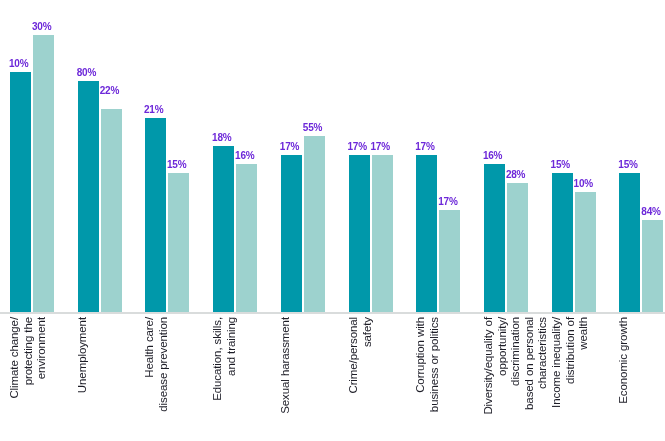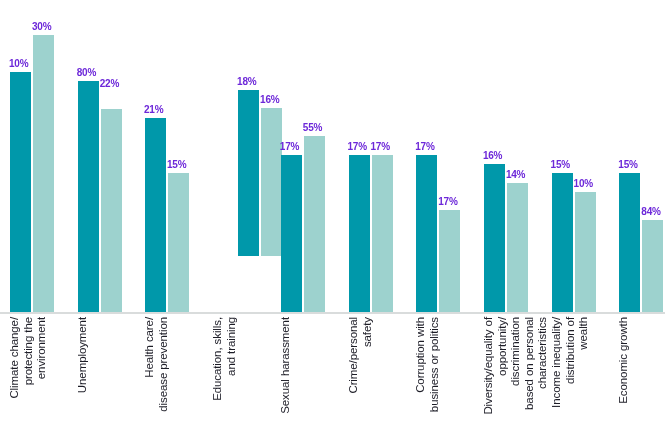--- a/index.html
+++ b/index.html
@@ -49,29 +49,29 @@
         <div class="bar-group" style="left: 10px; width: 44px; height: 312px;">
           <div class="bar s0" style="height: 240.5px; background: rgb(0, 152, 170);"></div>
           <div class="bar-label s0" style="bottom: 243.5px;">10%</div>
           <div class="bar s1" style="height: 277.5px; background: rgb(157, 210, 206);"></div>
           <div class="bar-label s1" style="bottom: 280.5px;">30%</div>
         </div>
         <div class="bar-group" style="left: 77.7px; width: 44px; height: 312px;">
           <div class="bar s0" style="height: 231.25px; background: rgb(0, 152, 170);"></div>
           <div class="bar-label s0" style="bottom: 234.25px;">80%</div>
           <div class="bar s1" style="height: 203.5px; background: rgb(157, 210, 206);"></div>
-          <div class="bar-label s1" style="bottom: 223px;">22%</div>
+          <div class="bar-label s1" style="bottom: 216px;">22%</div>
         </div>
         <div class="bar-group" style="left: 145px; width: 44px; height: 312px;">
           <div class="bar s0" style="height: 194.25px; background: rgb(0, 152, 170);"></div>
           <div class="bar-label s0" style="bottom: 197.25px;">21%</div>
           <div class="bar s1" style="height: 138.75px; background: rgb(157, 210, 206);"></div>
           <div class="bar-label s1" style="bottom: 141.75px;">15%</div>
         </div>
-        <div class="bar-group" style="left: 213.1px; width: 44px; height: 256px; margin-left: 25px;">
+        <div class="bar-group" style="left: 213.1px; width: 44px; height: 312px;">
           <div class="bar s0" style="height: 166.5px; background: rgb(0, 152, 170);"></div>
           <div class="bar-label s0" style="bottom: 169.5px;">18%</div>
           <div class="bar s1" style="height: 148px; background: rgb(157, 210, 206);"></div>
           <div class="bar-label s1" style="bottom: 151px;">16%</div>
         </div>
         <div class="bar-group" style="left: 280.8px; width: 44px; height: 312px;">
           <div class="bar s0" style="height: 157.25px; background: rgb(0, 152, 170);"></div>
           <div class="bar-label s0" style="bottom: 160.25px;">17%</div>
           <div class="bar s1" style="height: 175.75px; background: rgb(157, 210, 206);"></div>
           <div class="bar-label s1" style="bottom: 178.75px;">55%</div>
@@ -85,21 +85,21 @@
         <div class="bar-group" style="left: 416.2px; width: 44px; height: 312px;">
           <div class="bar s0" style="height: 157.25px; background: rgb(0, 152, 170);"></div>
           <div class="bar-label s0" style="bottom: 160.25px;">17%</div>
           <div class="bar s1" style="height: 101.75px; background: rgb(157, 210, 206);"></div>
           <div class="bar-label s1" style="bottom: 104.75px;">17%</div>
         </div>
         <div class="bar-group" style="left: 483.9px; width: 44px; height: 312px;">
           <div class="bar s0" style="height: 148px; background: rgb(0, 152, 170);"></div>
           <div class="bar-label s0" style="bottom: 151px;">16%</div>
           <div class="bar s1" style="height: 129.5px; background: rgb(157, 210, 206);"></div>
-          <div class="bar-label s1" style="bottom: 132.5px;">14%</div>
+          <div class="bar-label s1" style="bottom: 132.5px;">28%</div>
         </div>
         <div class="bar-group" style="left: 551.6px; width: 44px; height: 312px;">
           <div class="bar s0" style="height: 138.75px; background: rgb(0, 152, 170);"></div>
           <div class="bar-label s0" style="bottom: 141.75px;">15%</div>
           <div class="bar s1" style="height: 120.25px; background: rgb(157, 210, 206);"></div>
           <div class="bar-label s1" style="bottom: 123.25px;">10%</div>
         </div>
         <div class="bar-group" style="left: 619.3px; width: 44px; height: 312px;">
           <div class="bar s0" style="height: 138.75px; background: rgb(0, 152, 170);"></div>
           <div class="bar-label s0" style="bottom: 141.75px;">15%</div>

